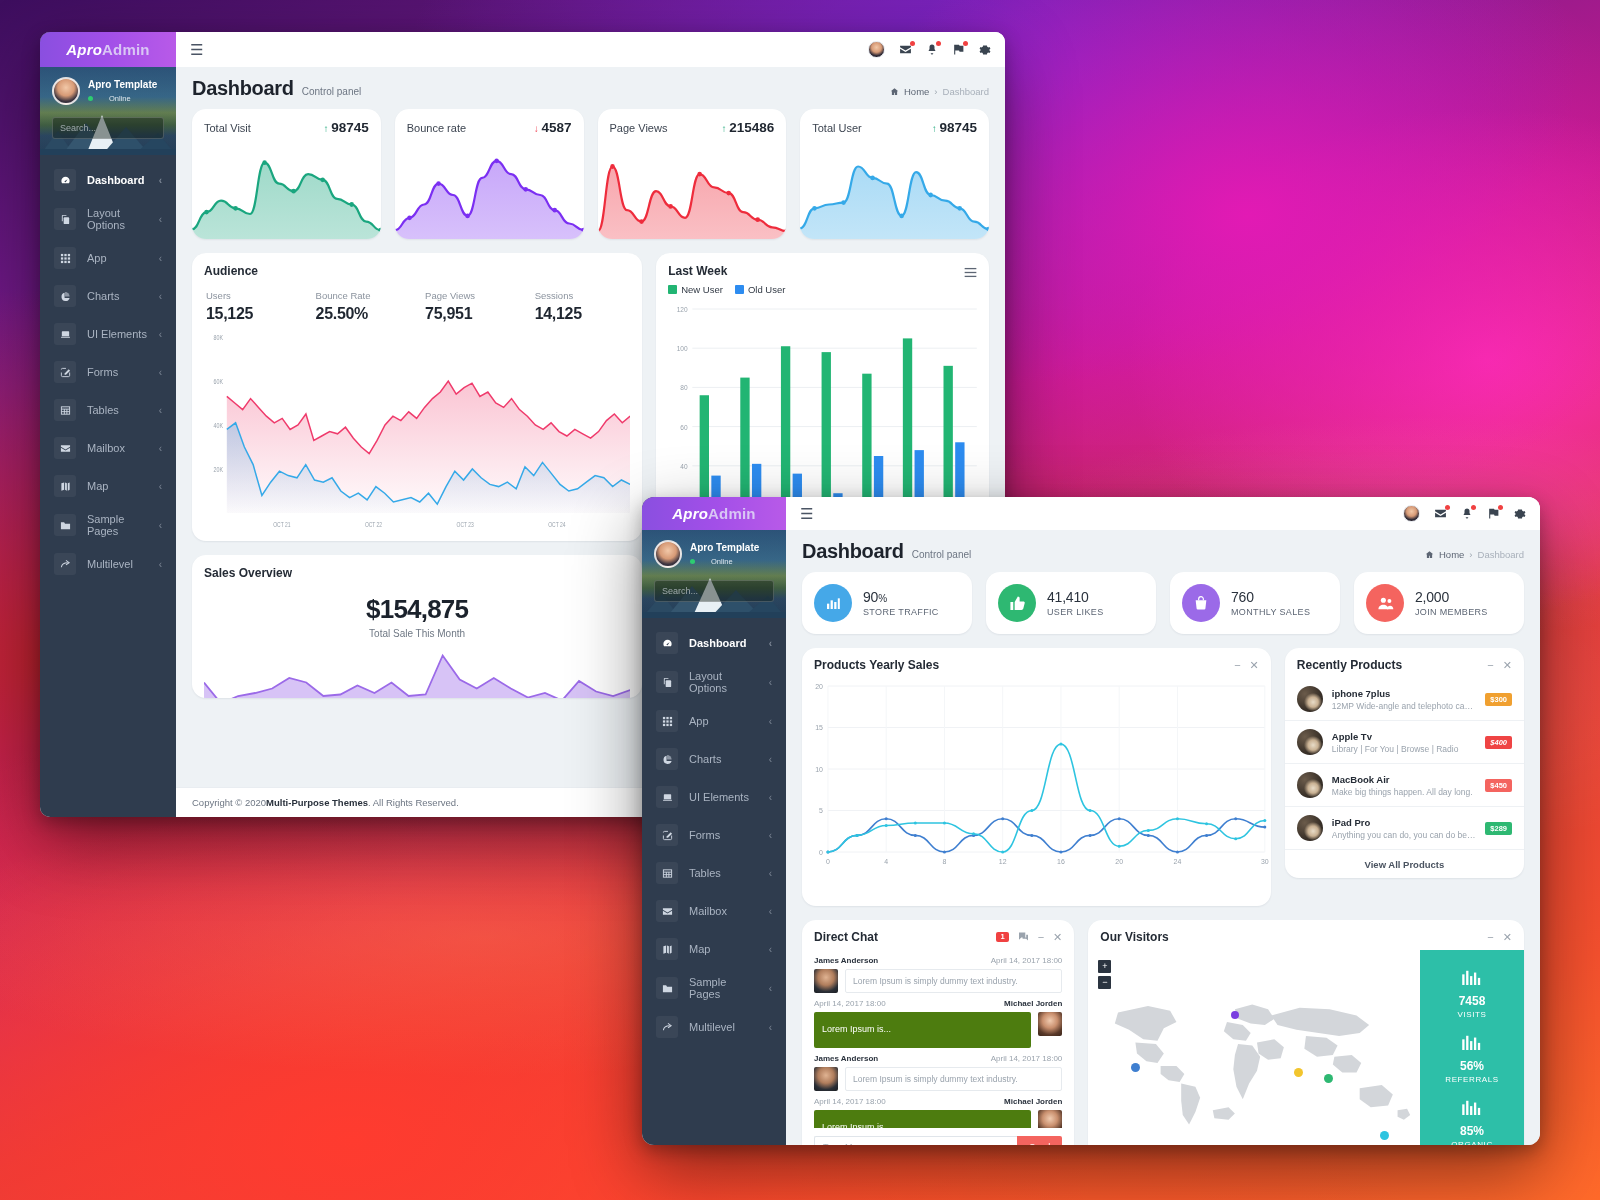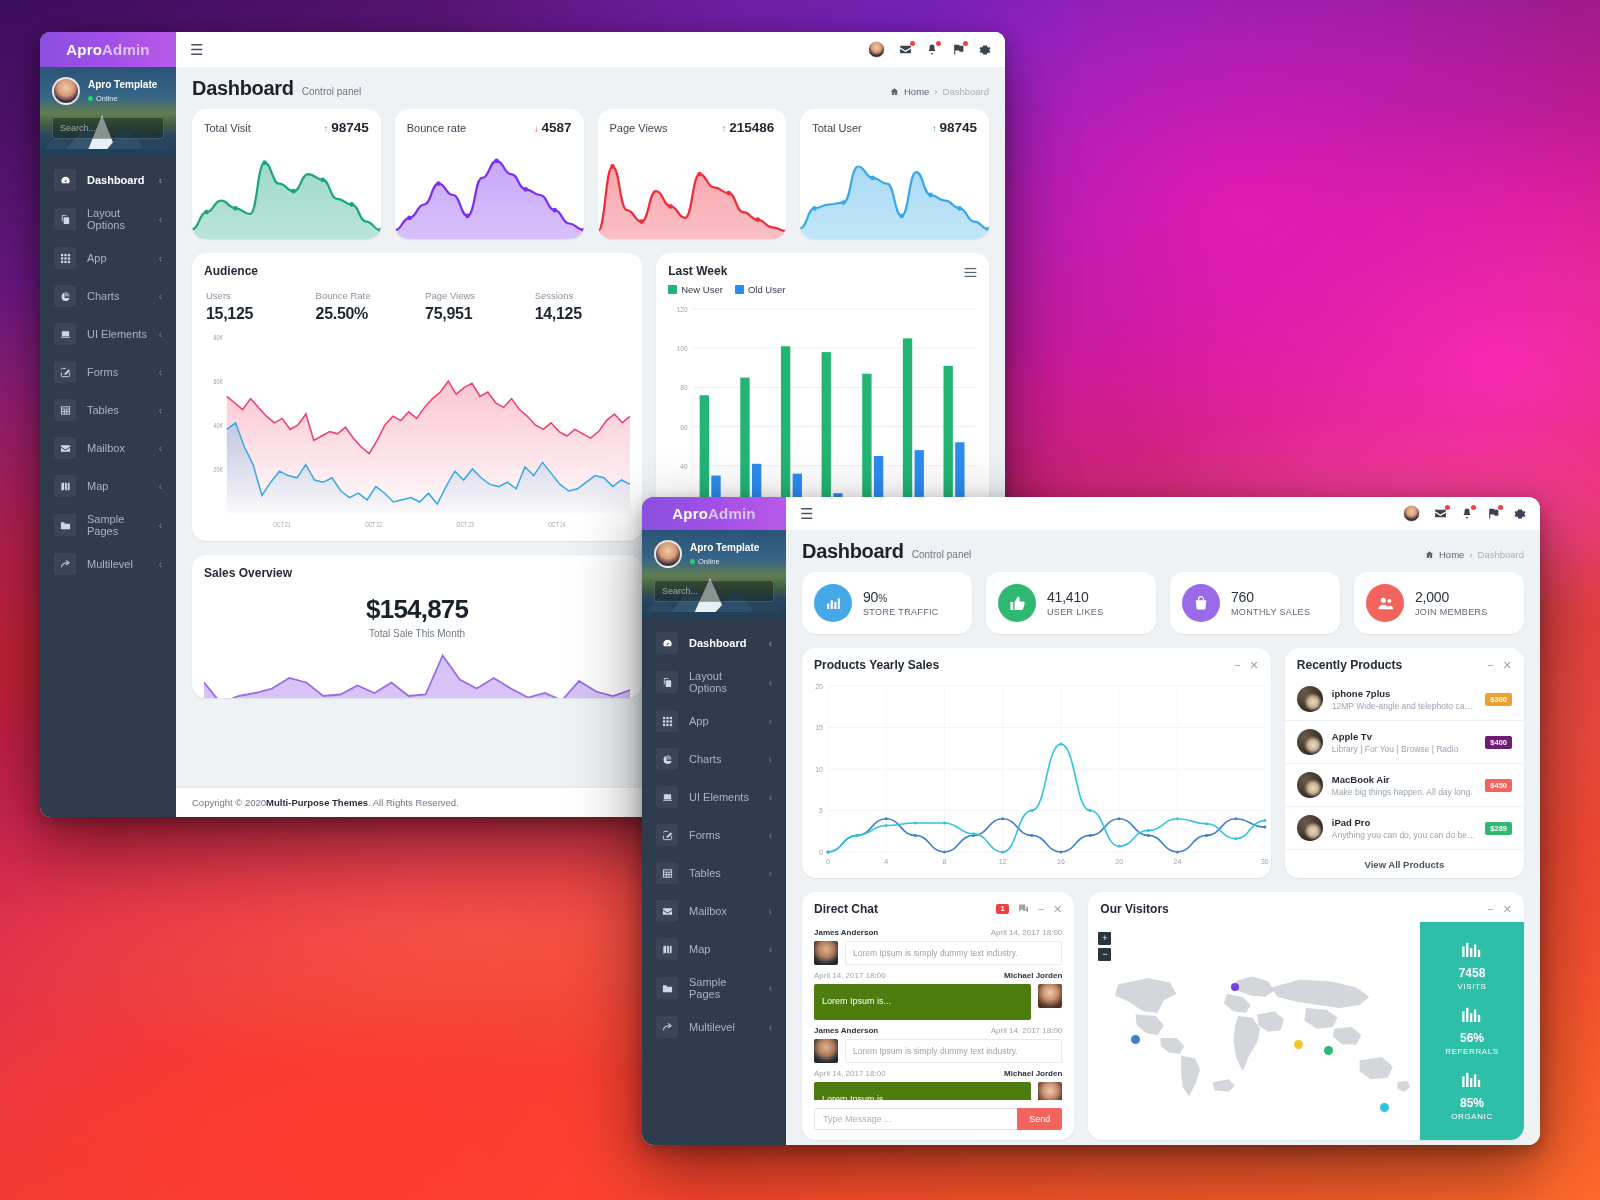--- a/index.html
+++ b/index.html
@@ -40,39 +40,39 @@
   #window-back  { left: 40px;  top: 32px;  width: 965px; height: 785px; border-radius: 10px; }
   #window-front { left: 642px; top: 497px; width: 898px; height: 648px; border-radius: 12px; }
 
   
   .sidebar { position: absolute; left: 0; top: 0; bottom: 0; background: #2f3c4e; color: #c3cbd6; }
   .brand {
     height: 35px; display: flex; align-items: center; justify-content: center;
     background: linear-gradient(90deg,#8a4fe0 0%, #a24fe8 50%, #b85ae8 100%);
     font-size: 15px; font-weight: 700; letter-spacing: .2px;
   }
-  .brand .b1 { color: #ffffff; }
+  .brand .b1 { color: #ffffff; font-style: italic; }
   .brand .b2 { color: #d9c6f5; }
 
   .profile {
     position: relative; padding: 10px 12px 10px 12px; height: 88px;
     background:
       linear-gradient(to bottom, rgba(40,60,90,.35), rgba(30,55,80,.25)),
       linear-gradient(to bottom, #2e5f88 0%, #3f7a9c 34%, #7d9a4e 52%, #4a6b3a 66%, #2e4a63 78%, #26405a 100%);
     overflow: hidden;
   }
   .peaks { position: absolute; left: 0; right: 0; bottom: 0; height: 46px; }
   .avatar {
     width: 28px; height: 28px; border-radius: 50%; border: 2px solid rgba(255,255,255,.85);
     background: radial-gradient(circle at 50% 36%, #f2c8a8 0%, #d79a76 42%, #3c3440 70%, #241f2a 100%);
     position: relative; z-index: 2; flex: 0 0 auto;
   }
   .profile-row { display: flex; align-items: center; gap: 8px; position: relative; z-index: 2; }
   .p-name { font-size: 10px; font-weight: 700; color: #fff; line-height: 1.25; }
-  .p-status { font-size: 7.5px; color: #dfe8ef; display: flex; align-items: center; gap: 3px; margin-top: 2px; }
+  .p-status { font-size: 7.5px; color: #dfe8ef; display: flex; align-items: center; gap: 16px; margin-top: 2px; }
   .dot-online { width: 5px; height: 5px; border-radius: 50%; background: #2ecc71; display: inline-block; }
   .search-wrap {
     position: relative; z-index: 2; margin-top: 12px; display: flex;
     border-radius: 3px; overflow: hidden; background: rgba(20,30,25,.45);
     border: 1px solid rgba(255,255,255,.18);
   }
   .search-wrap input {
     flex: 1; border: 0; outline: 0; background: transparent; color: #d7dee6;
     font-family: inherit; font-size: 9px; padding: 5px 7px;
   }
@@ -926,21 +926,21 @@
             </svg>
           </div>
           <div>
             <div class="info-num">2,000</div>
             <div class="info-cap">JOIN MEMBERS</div>
           </div>
         </div>
       </div>
 
     <div style="display:flex; gap:14px; padding:14px 16px 0 16px;">
-      <div class="card" style="flex:1.96; height:230px;">
+      <div class="card" style="flex:1.96; height:258px;">
         <div class="panel-head">
           <div class="card-title">Products Yearly Sales</div>
           <div class="panel-tools">
             <span>−</span>
             <span>✕</span>
           </div>
         </div>
         <div id="pys-chart"><svg viewBox="0 0 470 190" preserveAspectRatio="none" style="width: 100%; height: 190px;">
               <line x1="26" y1="174" x2="464" y2="174" stroke="#f0f2f5" stroke-width="1" vector-effect="non-scaling-stroke"></line>
               <text x="21" y="177" font-size="7" fill="#9aa3ad" text-anchor="end" font-family="Liberation Sans">0</text>
@@ -1021,21 +1021,21 @@
                 <div class="prod-desc">12MP Wide-angle and telephoto came...</div>
               </div>
               <span class="price-badge" style="background: rgb(240, 160, 48);">$300</span>
             </div>
             <div class="prod-item">
               <div class="prod-img"></div>
               <div class="prod-txt">
                 <div class="prod-name">Apple Tv</div>
                 <div class="prod-desc">Library | For You | Browse | Radio</div>
               </div>
-              <span class="price-badge" style="background: #701a75;">$400</span>
+              <span class="price-badge" style="background: #ef4444; font-style: italic;">$400</span>
             </div>
             <div class="prod-item">
               <div class="prod-img"></div>
               <div class="prod-txt">
                 <div class="prod-name">MacBook Air</div>
                 <div class="prod-desc">Make big things happen. All day long.</div>
               </div>
               <span class="price-badge" style="background: rgb(244, 100, 95);">$450</span>
             </div>
             <div class="prod-item">

